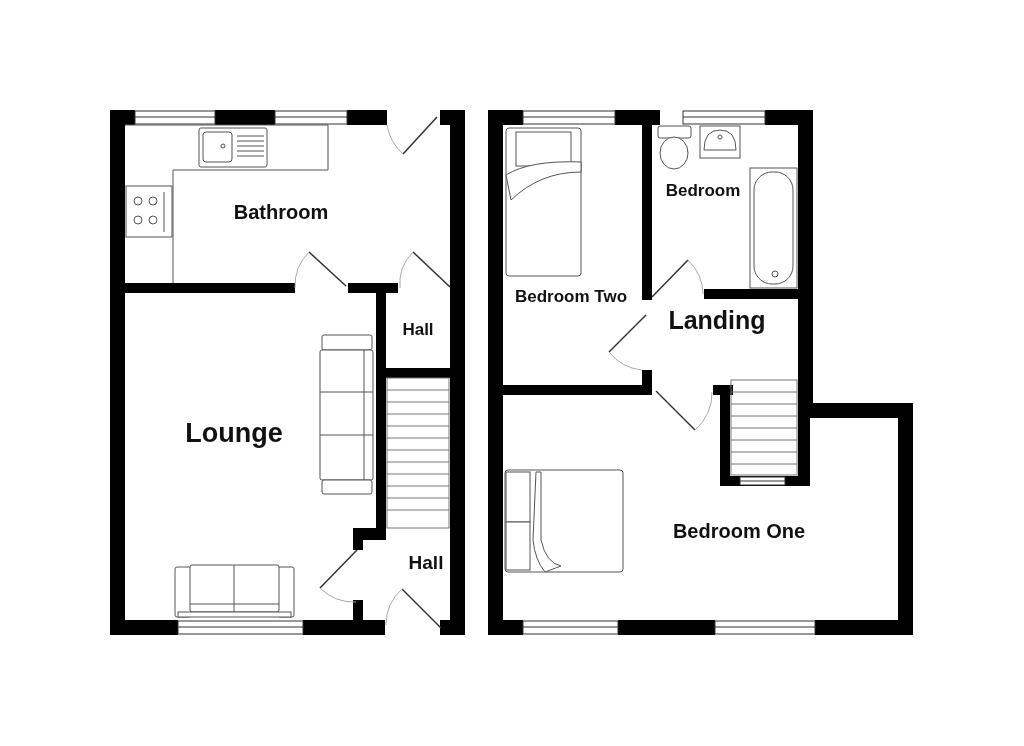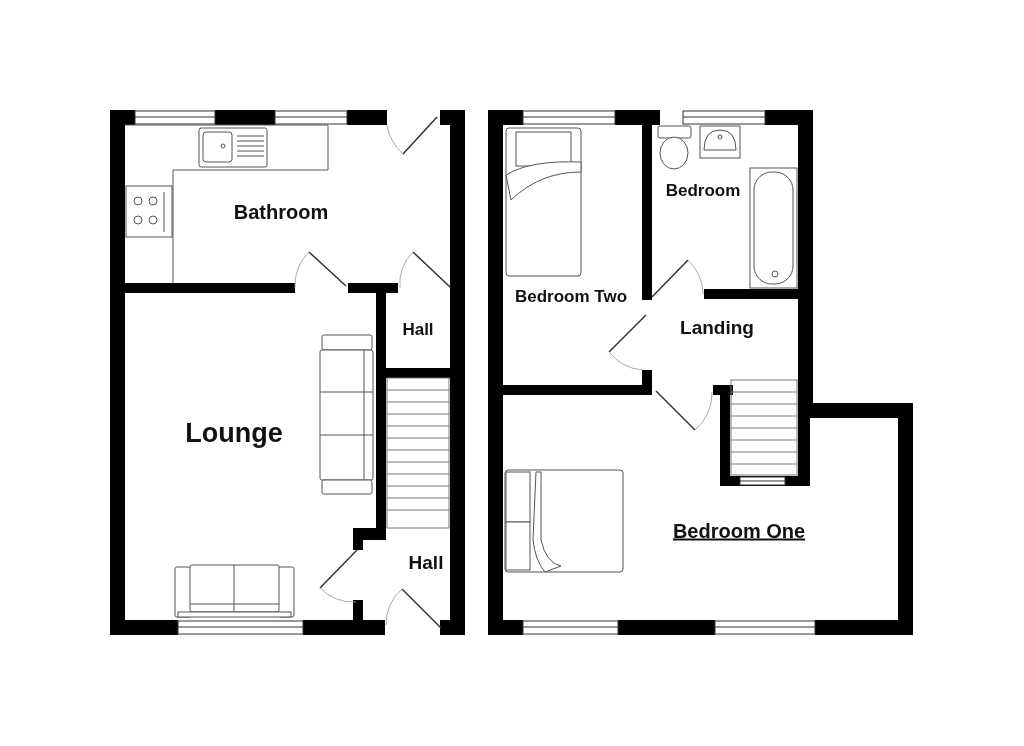--- a/index.html
+++ b/index.html
@@ -195,14 +195,14 @@
     </g>
   </g>
 </svg>
 
 <div class="label" style="left:281px;top:212px;font-size:20px;">Bathroom</div>
 <div class="label" style="left:234px;top:433px;font-size:27px;">Lounge</div>
 <div class="label" style="left:418px;top:330px;font-size:17px;">Hall</div>
 <div class="label" style="left:426px;top:563px;font-size:19px;">Hall</div>
 <div class="label" style="left:703px;top:191px;font-size:17px;">Bedroom</div>
 <div class="label" style="left:571px;top:297px;font-size:17px;">Bedroom Two</div>
-<div class="label" style="left:717px;top:328px;font-size:19px;">Landing</div>
-<div class="label" style="left:739px;top:531px;font-size:20px;text-decoration:underline;">Bedroom One</div>
+<div class="label" style="left:717px;top:320px;font-size:25px;">Landing</div>
+<div class="label" style="left:739px;top:531px;font-size:20px;">Bedroom One</div>
 
 </body></html>

